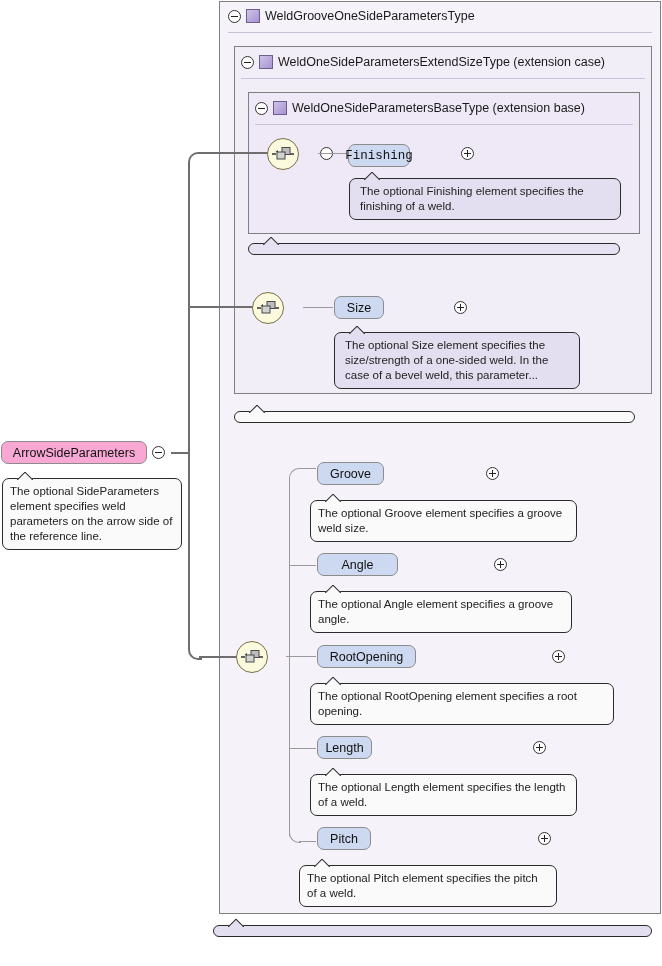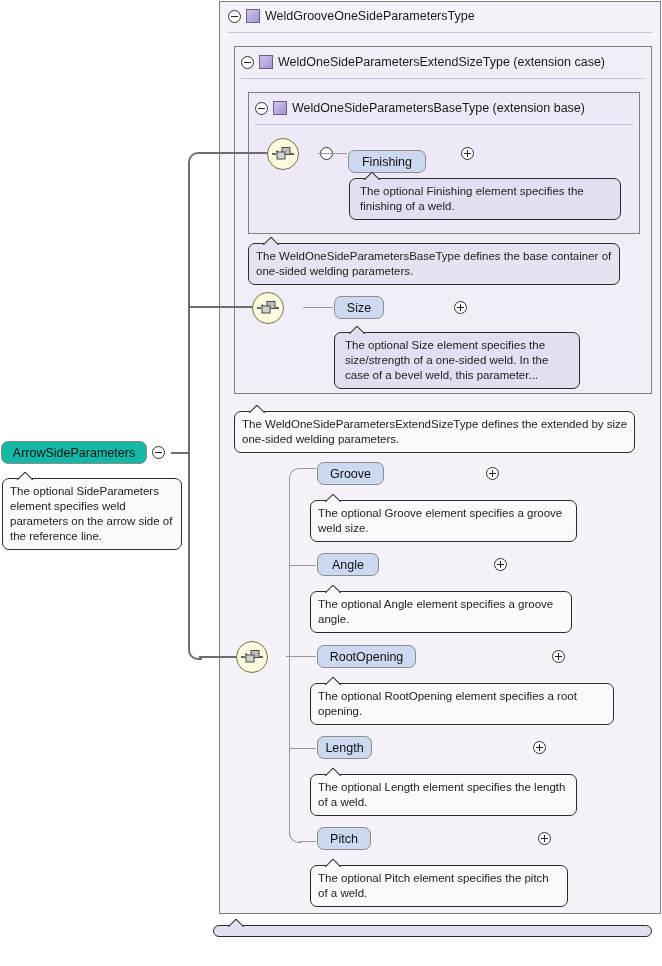--- a/index.html
+++ b/index.html
@@ -30,21 +30,21 @@
     background:#fff;position:relative;display:inline-block;box-sizing:border-box;}
   .exp::before{content:"";position:absolute;left:2px;top:5px;width:7px;height:1px;background:#222;}
   .exp.plus::after{content:"";position:absolute;left:5px;top:2px;width:1px;height:7px;background:#222;}
 
   
   .el{position:absolute;box-sizing:border-box;height:23px;
     border:1px solid #8c8c8c;border-radius:7px;
     background:#ccd9f0;
     display:flex;align-items:center;justify-content:center;
     padding:0 9px;font-size:12.5px;color:#111;white-space:nowrap;}
-  .el.root{background:#14b8a6;}
+  .el.root{background:#f9a8d4;}
 
   
   .note{position:absolute;box-sizing:border-box;
     border:1px solid #2b2b2b;border-radius:7px;
     background:#fafafa;
     padding:5px 6px 5px 7px;
     font-size:11.5px;line-height:15px;color:#222;}
   .note.violet{background:#e4dff0;border-color:#2b2b2b;padding-left:10px;}
   .note.violet2{background:#e7e2f1;}
   
@@ -130,37 +130,36 @@
 <div class="seq" style="left:267px;top:138px;">
   <svg width="30" height="30" viewBox="0 0 30 30" aria-hidden="true">
     <path d="M4 15 h4 M22 15 h4" stroke="#333" stroke-width="1.4"></path>
     <path d="M7.5 13 l2.5 -2 v2 z M22.5 13 l-2.5 -2 v2 z" fill="#333"></path>
     <rect x="14" y="8.5" width="8" height="7" fill="#bdbdbd" stroke="#4a4a4a" stroke-width="1"></rect>
     <rect x="9" y="13" width="8" height="7" fill="#d2d2d2" stroke="#4a4a4a" stroke-width="1"></rect>
   </svg>
 </div>
 <span class="exp abs" style="left:304px;top:147px;"></span>
 <div class="wire thin" style="left:318px;top:153px;width:29px;height:1px;"></div>
-<div class="el" style="left:348px;top:150px;width:78px;">
+<div class="el" style="left:348px;top:144px;width:62px;font-family:Liberation Mono, monospace;">
   <span>Finishing</span>
 </div>
 <span class="exp plus abs" style="left:428px;top:147px;"></span>
 <div class="note violet" style="left:349px;top:178px;width:272px;">
   <span class="nub">
       <i></i>
     </span>
   <span>The optional Finishing element specifies the finishing of a weld.</span>
 </div>
 
 
 <div class="note violet2" style="left:248px;top:243px;width:372px;">
   <span class="nub">
       <i></i>
     </span>
-  <span>The WeldOneSideParametersBaseType defines the base container of one-sided welding parameters.</span>
 </div>
 
 
 <div class="seq" style="left:252px;top:292px;">
   <svg width="30" height="30" viewBox="0 0 30 30" aria-hidden="true">
     <path d="M4 15 h4 M22 15 h4" stroke="#333" stroke-width="1.4"></path>
     <path d="M7.5 13 l2.5 -2 v2 z M22.5 13 l-2.5 -2 v2 z" fill="#333"></path>
     <rect x="14" y="8.5" width="8" height="7" fill="#bdbdbd" stroke="#4a4a4a" stroke-width="1"></rect>
     <rect x="9" y="13" width="8" height="7" fill="#d2d2d2" stroke="#4a4a4a" stroke-width="1"></rect>
   </svg>
@@ -176,21 +175,20 @@
       <i></i>
     </span>
   <span>The optional Size element specifies the size/strength of a one-sided weld. In the case of a bevel weld, this parameter...</span>
 </div>
 
 
 <div class="note plain" style="left:234px;top:411px;width:401px;">
   <span class="nub">
       <i></i>
     </span>
-  <span>The WeldOneSideParametersExtendSizeType defines the extended by size one-sided welding parameters.</span>
 </div>
 
 
 <div class="seq" style="left:236px;top:641px;">
   <svg width="30" height="30" viewBox="0 0 30 30" aria-hidden="true">
     <path d="M4 15 h4 M22 15 h4" stroke="#333" stroke-width="1.4"></path>
     <path d="M7.5 13 l2.5 -2 v2 z M22.5 13 l-2.5 -2 v2 z" fill="#333"></path>
     <rect x="14" y="8.5" width="8" height="7" fill="#bdbdbd" stroke="#4a4a4a" stroke-width="1"></rect>
     <rect x="9" y="13" width="8" height="7" fill="#d2d2d2" stroke="#4a4a4a" stroke-width="1"></rect>
   </svg>
@@ -214,21 +212,21 @@
 </div>
 <span class="exp plus abs" style="left:388px;top:467px;"></span>
 <div class="note plain" style="left:310px;top:500px;width:267px;">
   <span class="nub">
       <i></i>
     </span>
   <span>The optional Groove element specifies a groove weld size.</span>
 </div>
 
 
-<div class="el" style="left:317px;top:553px;width:62px;">
+<div class="el" style="left:317px;top:553px;width:81px;">
   <span>Angle</span>
 </div>
 <span class="exp plus abs" style="left:380px;top:558px;"></span>
 <div class="note plain" style="left:310px;top:591px;width:262px;">
   <span class="nub">
       <i></i>
     </span>
   <span>The optional Angle element specifies a groove angle.</span>
 </div>
 
@@ -254,21 +252,21 @@
       <i></i>
     </span>
   <span>The optional Length element specifies the length of a weld.</span>
 </div>
 
 
 <div class="el" style="left:317px;top:827px;width:54px;">
   <span>Pitch</span>
 </div>
 <span class="exp plus abs" style="left:375px;top:832px;"></span>
-<div class="note plain" style="left:310px;top:865px;width:258px;">
+<div class="note plain" style="left:299px;top:865px;width:258px;">
   <span class="nub">
       <i></i>
     </span>
   <span>The optional Pitch element specifies the pitch of a weld.</span>
 </div>
 
 
 <div class="note violet" style="left:213px;top:925px;width:439px;">
   <span class="nub">
       <i></i>

